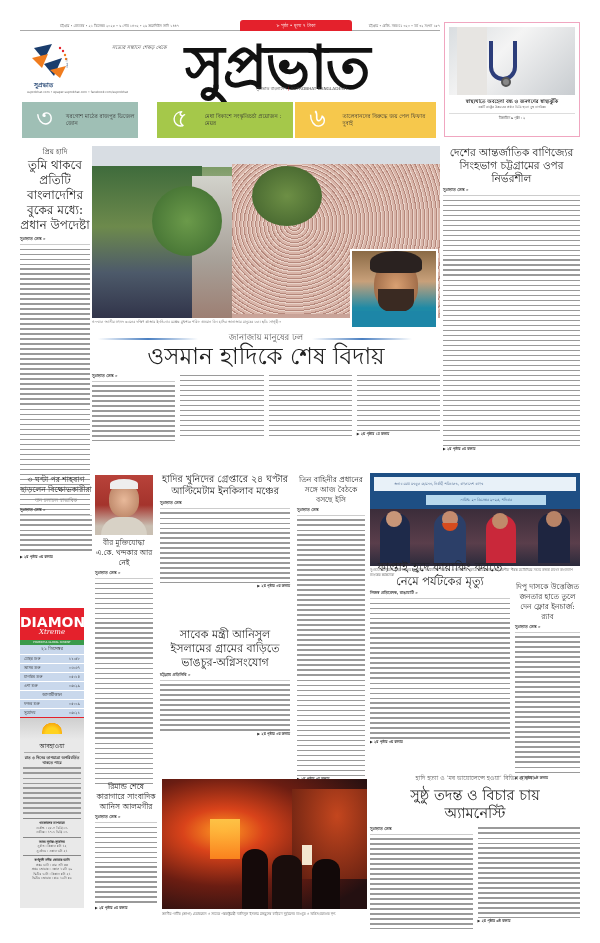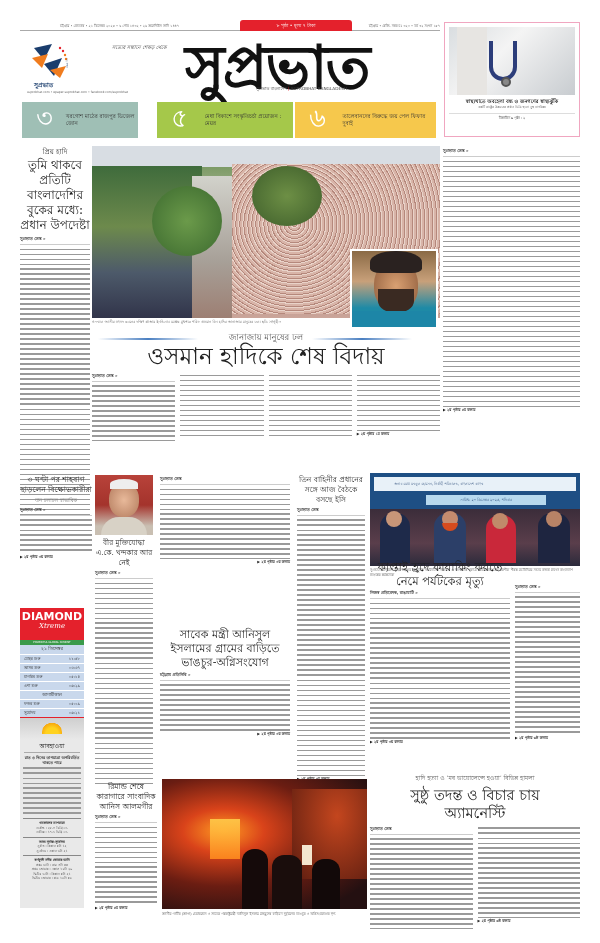--- a/index.html
+++ b/index.html
@@ -121,35 +121,36 @@
   <div style="flex:1">
       <div class="fill" style="height:65px"></div>
     </div>
   <div style="flex:1">
     <div class="fill" style="height:58px"></div>
     <div class="cont">▶ ২য় পৃষ্ঠার ১ম কলাম</div>
   </div>
 </div>
 
 <div class="abs" style="left:443px;top:146px;width:137px">
+  <div class="hl" style="font-size:10.5px;line-height:13px">দেশের আন্তর্জাতিক বাণিজ্যের সিংহভাগ চট্টগ্রামের ওপর নির্ভরশীল</div>
   <div class="byline" style="margin-top:2px">সুপ্রভাত ডেস্ক »</div>
   <div class="fill" style="height:248px"></div>
   <div class="cont">▶ ২য় পৃষ্ঠার ৫ম কলাম</div>
 </div>
 
 <div class="abs" style="left:20px;top:475px;width:72px">
   <div class="hl" style="font-size:7.6px;line-height:10px">৩ ঘণ্টা পর শাহবাগ ছাড়লেন বিক্ষোভকারীরা</div>
   <div class="hl" style="font-size:5px;color:#777;margin:2px 0">যান চলাচল স্বাভাবিক</div>
   <div class="byline">সুপ্রভাত ডেস্ক »</div>
   <div class="fill" style="height:36px"></div>
   <div class="cont">▶ ২য় পৃষ্ঠার ৩য় কলাম</div>
 </div>
 
 <div class="abs" style="left:20px;top:608px;width:64px;height:32px;background:#e4212c;color:#fff;text-align:center">
-  <div style="font-size:11px;font-weight:bold;line-height:11px;margin-top:3px">DIAMOND</div>
+  <div style="font-size:14px;font-weight:bold;line-height:11px;margin-top:9px">DIAMOND</div>
   <div style="font-size:7px;font-style:italic;font-family:'DejaVu Serif',serif;line-height:9px">Xtreme</div>
 </div>
 <div class="abs" style="left:20px;top:640px;width:64px;height:5px;background:#3a9a4a;color:#fff;font-size:2.6px;text-align:center;line-height:5px">POWERFUL GLOBAL CEMENT</div>
 
 <div class="abs" style="left:20px;top:645px;width:64px;background:#c9d8ec;border-bottom:1px solid #e4212c">
   <div style="font-size:4.5px;text-align:center;padding:1px 0">২১ ডিসেম্বর</div>
   <div style="font-size:3.8px" id="prayer-rows">
     <div style="display:flex;justify-content:space-between;padding:0.5px 4px;border-top:1px solid #fff">
         <span>যোহর শুরু</span>
         <span>১১:৫৮</span>
@@ -209,20 +210,21 @@
   <div class="abs" style="left:15px;top:4px;width:28px;height:10px;border-radius:50% 50% 0 0;background:#eee"></div>
   <div class="abs" style="left:6px;top:42px;width:46px;height:18px;background:#d8d2c6;border-radius:20px 20px 0 0"></div>
 </div>
 <div class="abs" style="left:95px;top:538px;width:58px">
   <div class="hl" style="font-size:7.2px;line-height:10px">বীর মুক্তিযোদ্ধা এ.কে. খন্দকার আর নেই</div>
   <div class="byline" style="margin-top:2px">সুপ্রভাত ডেস্ক »</div>
   <div class="fill" style="height:205px"></div>
 </div>
 
 <div class="abs" style="left:160px;top:473px;width:130px">
+  <div class="hl" style="font-size:9.5px;line-height:12px">হাদির খুনিদের গ্রেপ্তারে ২৪ ঘণ্টার আল্টিমেটাম ইনকিলাব মঞ্চের</div>
   <div class="byline" style="margin-top:3px">সুপ্রভাত ডেস্ক</div>
   <div class="fill" style="height:72px"></div>
   <div class="cont" style="text-align:right">▶ ২য় পৃষ্ঠার ৩য় কলাম</div>
 </div>
 
 <div class="abs" style="left:297px;top:475px;width:68px">
   <div class="hl" style="font-size:7.5px;line-height:10px">তিন বাহিনীর প্রধানের সঙ্গে আজ বৈঠকে বসছে ইসি</div>
   <div class="byline" style="margin-top:2px">সুপ্রভাত ডেস্ক</div>
   <div class="fill" style="height:258px"></div>
   <div class="cont">▶ ২য় পৃষ্ঠার ৫ম কলাম</div>
@@ -245,20 +247,21 @@
 <div class="abs tiny" style="left:370px;top:568px;width:210px;font-size:3.3px;line-height:4.5px">সুপ্রভাত রেস্টুরেন্ট মুড়ে ‘চট্টগ্রাম অঞ্চলের অর্থনৈতিক সম্ভাবনা ও আঞ্চলিক পর্যায়ে কেন্দ্রীয় ব্যাংকের করণীয়’ শীর্ষক মতবিনিময় সভায় বক্তব্য রাখেন বাংলাদেশ ব্যাংকের কর্মকর্তারা</div>
 
 <div class="abs" style="left:370px;top:560px;width:140px">
   <div class="hl" style="font-size:11.5px;line-height:14px">কাপ্তাই হ্রদে কায়াকিং করতে নেমে পর্যটকের মৃত্যু</div>
   <div class="byline" style="margin-top:2px">নিজস্ব প্রতিবেদক, রাঙামাটি »</div>
   <div class="fill" style="height:138px"></div>
   <div class="cont">▶ ২য় পৃষ্ঠার ৩য় কলাম</div>
 </div>
 
 <div class="abs" style="left:515px;top:582px;width:65px">
+  <div class="hl" style="font-size:7.4px;line-height:10px">দিপু দাসকে উত্তেজিত জনতার হাতে তুলে দেন ফ্লোর ইনচার্জ: র‌্যাব</div>
   <div class="byline" style="margin-top:2px">সুপ্রভাত ডেস্ক »</div>
   <div class="fill" style="height:140px"></div>
   <div class="cont">▶ ২য় পৃষ্ঠার ৬ষ্ঠ কলাম</div>
 </div>
 
 <div class="abs" style="left:160px;top:628px;width:130px">
   <div class="hl" style="font-size:11px;line-height:14px">সাবেক মন্ত্রী আনিসুল ইসলামের গ্রামের বাড়িতে ভাঙচুর-অগ্নিসংযোগ</div>
   <div class="byline" style="margin-top:2px">চট্টগ্রাম প্রতিনিধি »</div>
   <div class="fill" style="height:48px"></div>
   <div class="cont" style="text-align:right">▶ ২য় পৃষ্ঠার ৩য় কলাম</div>

